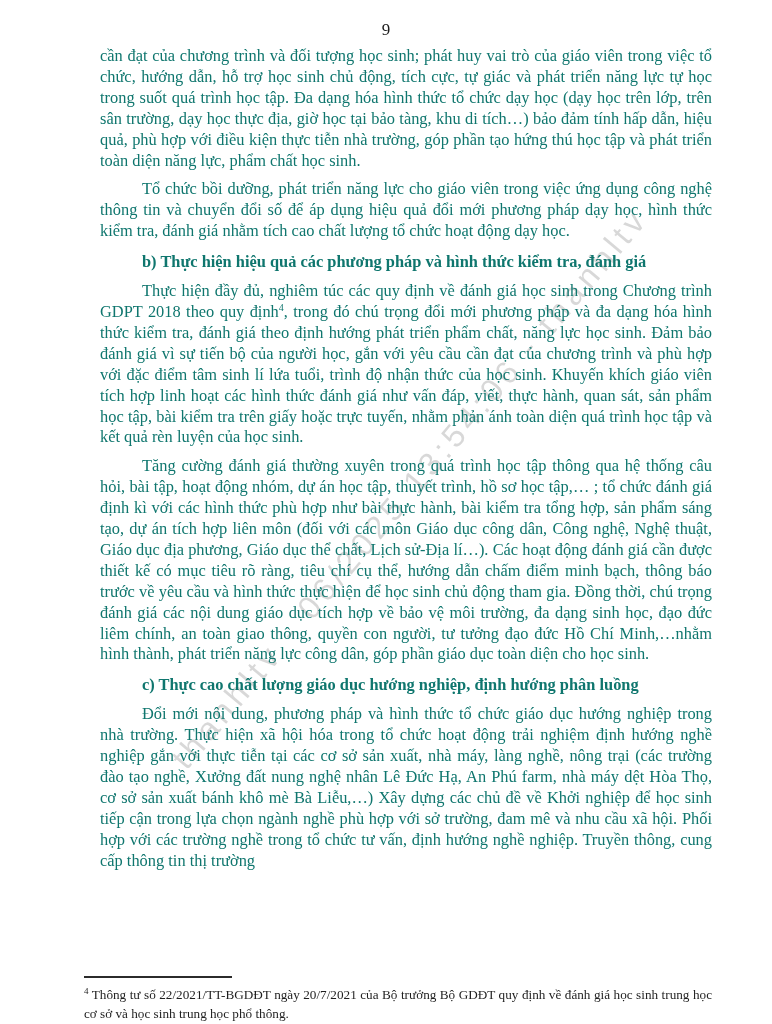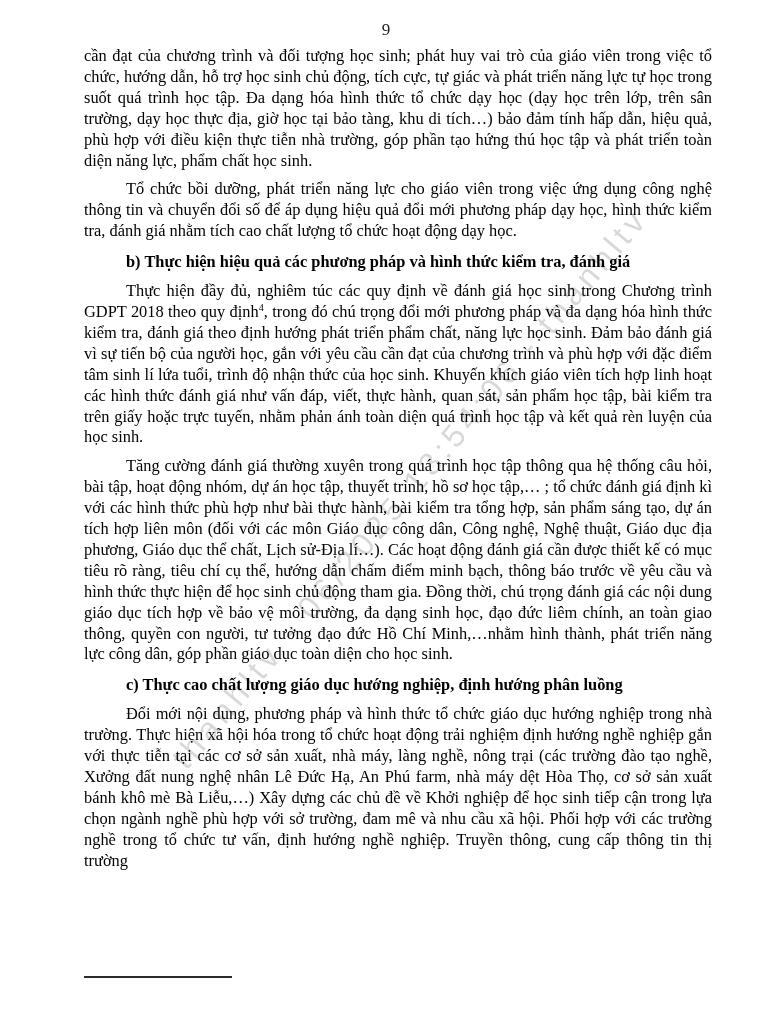--- a/index.html
+++ b/index.html
@@ -22,26 +22,26 @@
     font-size:17px;
     color:#1e1e1e;
   }
   .content {
     position:absolute;
     left:84px; top:46px;
     width:628px;
     z-index:1;
   }
   .para {
-    margin:8px 0 0 0;
+    margin:8px 0 0 16px;
     font-size:16.4px;
     line-height:20.9px;
     text-align:justify;
     text-indent:42px;
-    color:#000000;
+    color:#0f766e;
   }
   .para:first-child { margin-top:0; }
   .no-indent { text-indent:0; }
   .heading { font-weight:bold; margin-top:10px; }
   sup.fn-ref {
     font-size:10px;
     line-height:0;
     vertical-align:super;
   }
   .footnote-area {
@@ -101,15 +101,16 @@
     <p class="para">Tăng cường đánh giá thường xuyên trong quá trình học tập thông qua hệ thống câu hỏi, bài tập, hoạt động nhóm, dự án học tập, thuyết trình, hồ sơ học tập,… ; tổ chức đánh giá định kì với các hình thức phù hợp như bài thực hành, bài kiểm tra tổng hợp, sản phẩm sáng tạo, dự án tích hợp liên môn (đối với các môn Giáo dục công dân, Công nghệ, Nghệ thuật, Giáo dục địa phương, Giáo dục thể chất, Lịch sử-Địa lí…). Các hoạt động đánh giá cần được thiết kế có mục tiêu rõ ràng, tiêu chí cụ thể, hướng dẫn chấm điểm minh bạch, thông báo trước về yêu cầu và hình thức thực hiện để học sinh chủ động tham gia. Đồng thời, chú trọng đánh giá các nội dung giáo dục tích hợp về bảo vệ môi trường, đa dạng sinh học, đạo đức liêm chính, an toàn giao thông, quyền con người, tư tưởng đạo đức Hồ Chí Minh,…nhằm hình thành, phát triển năng lực công dân, góp phần giáo dục toàn diện cho học sinh.</p>
 
     <p class="para heading">c) Thực cao chất lượng giáo dục hướng nghiệp, định hướng phân luồng</p>
 
     <p class="para">Đổi mới nội dung, phương pháp và hình thức tổ chức giáo dục hướng nghiệp trong nhà trường. Thực hiện xã hội hóa trong tổ chức hoạt động trải nghiệm định hướng nghề nghiệp gắn với thực tiễn tại các cơ sở sản xuất, nhà máy, làng nghề, nông trại (các trường đào tạo nghề, Xưởng đất nung nghệ nhân Lê Đức Hạ, An Phú farm, nhà máy dệt Hòa Thọ, cơ sở sản xuất bánh khô mè Bà Liễu,…) Xây dựng các chủ đề về Khởi nghiệp để học sinh tiếp cận trong lựa chọn ngành nghề phù hợp với sở trường, đam mê và nhu cầu xã hội. Phối hợp với các trường nghề trong tổ chức tư vấn, định hướng nghề nghiệp. Truyền thông, cung cấp thông tin thị trường</p>
 
   </main>
 
   <footer class="footnote-area">
     <div class="footnote-rule"></div>
+    <p class="footnote"><sup>4</sup><span> Thông tư số 22/2021/TT-BGDĐT ngày 20/7/2021 của Bộ trưởng Bộ GDĐT quy định về đánh giá học sinh trung học cơ sở và học sinh trung học phổ thông.</span></p>
   </footer>
 
 </div>
 
 </body></html>

